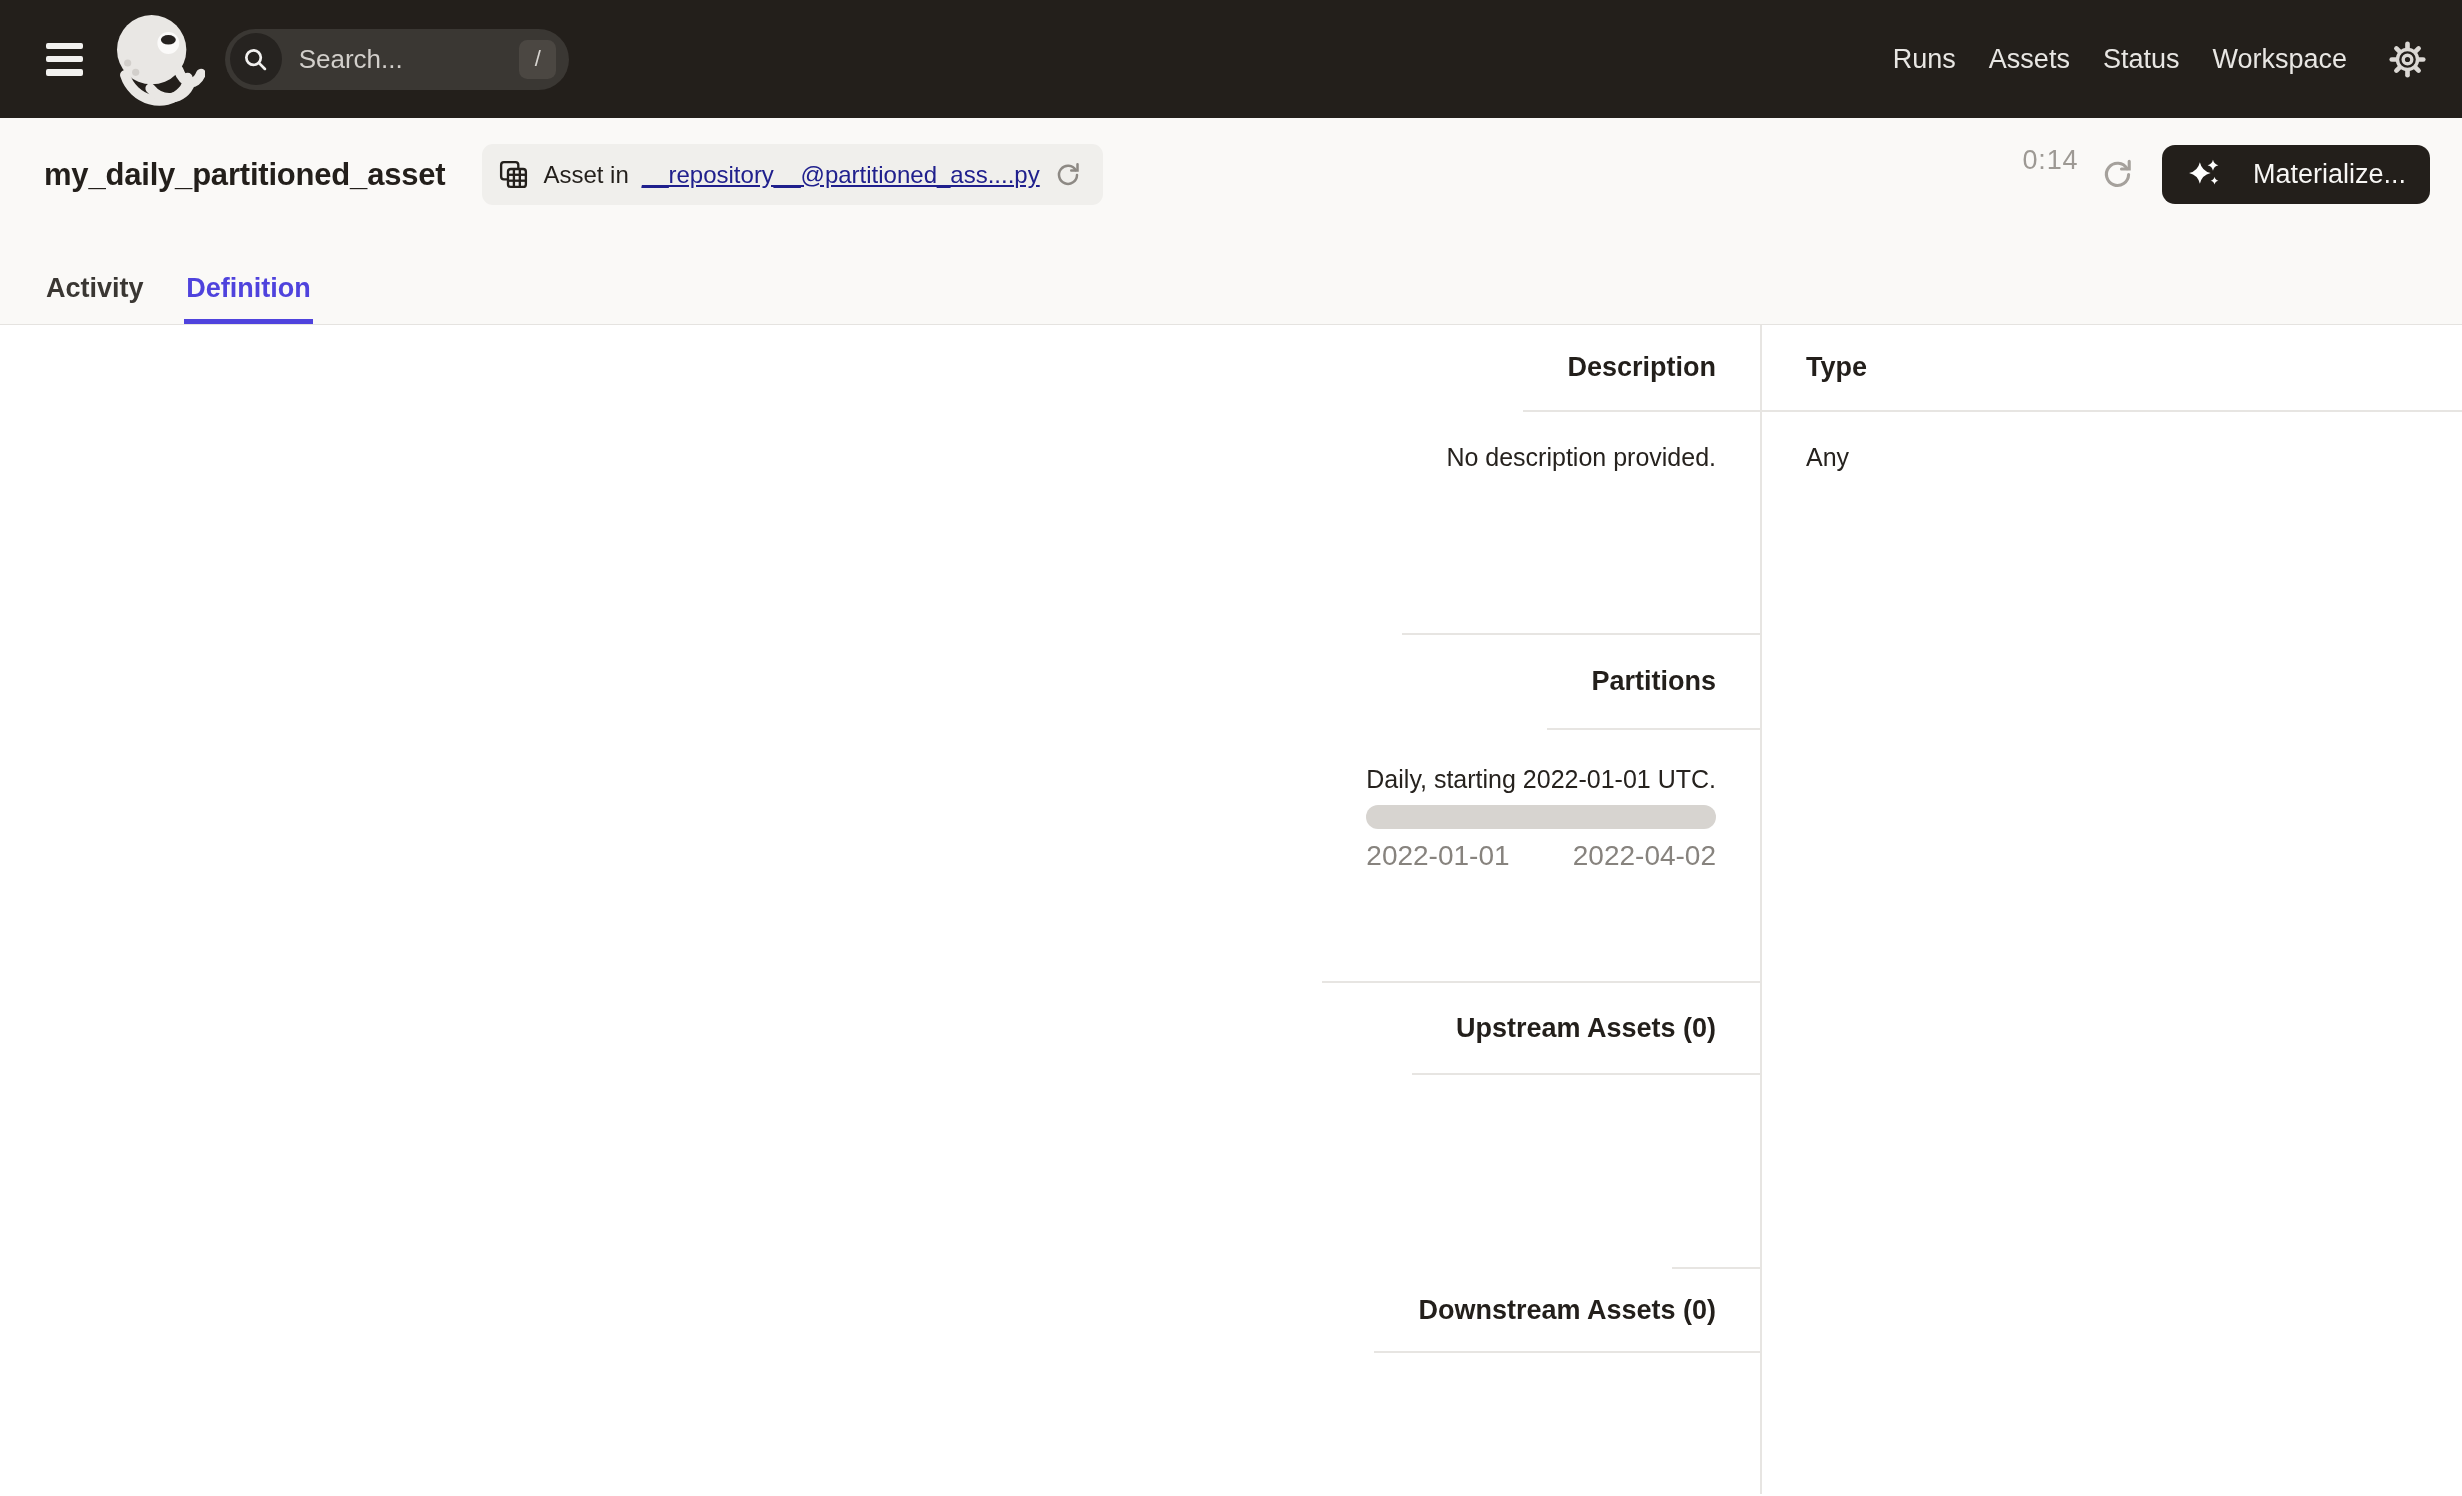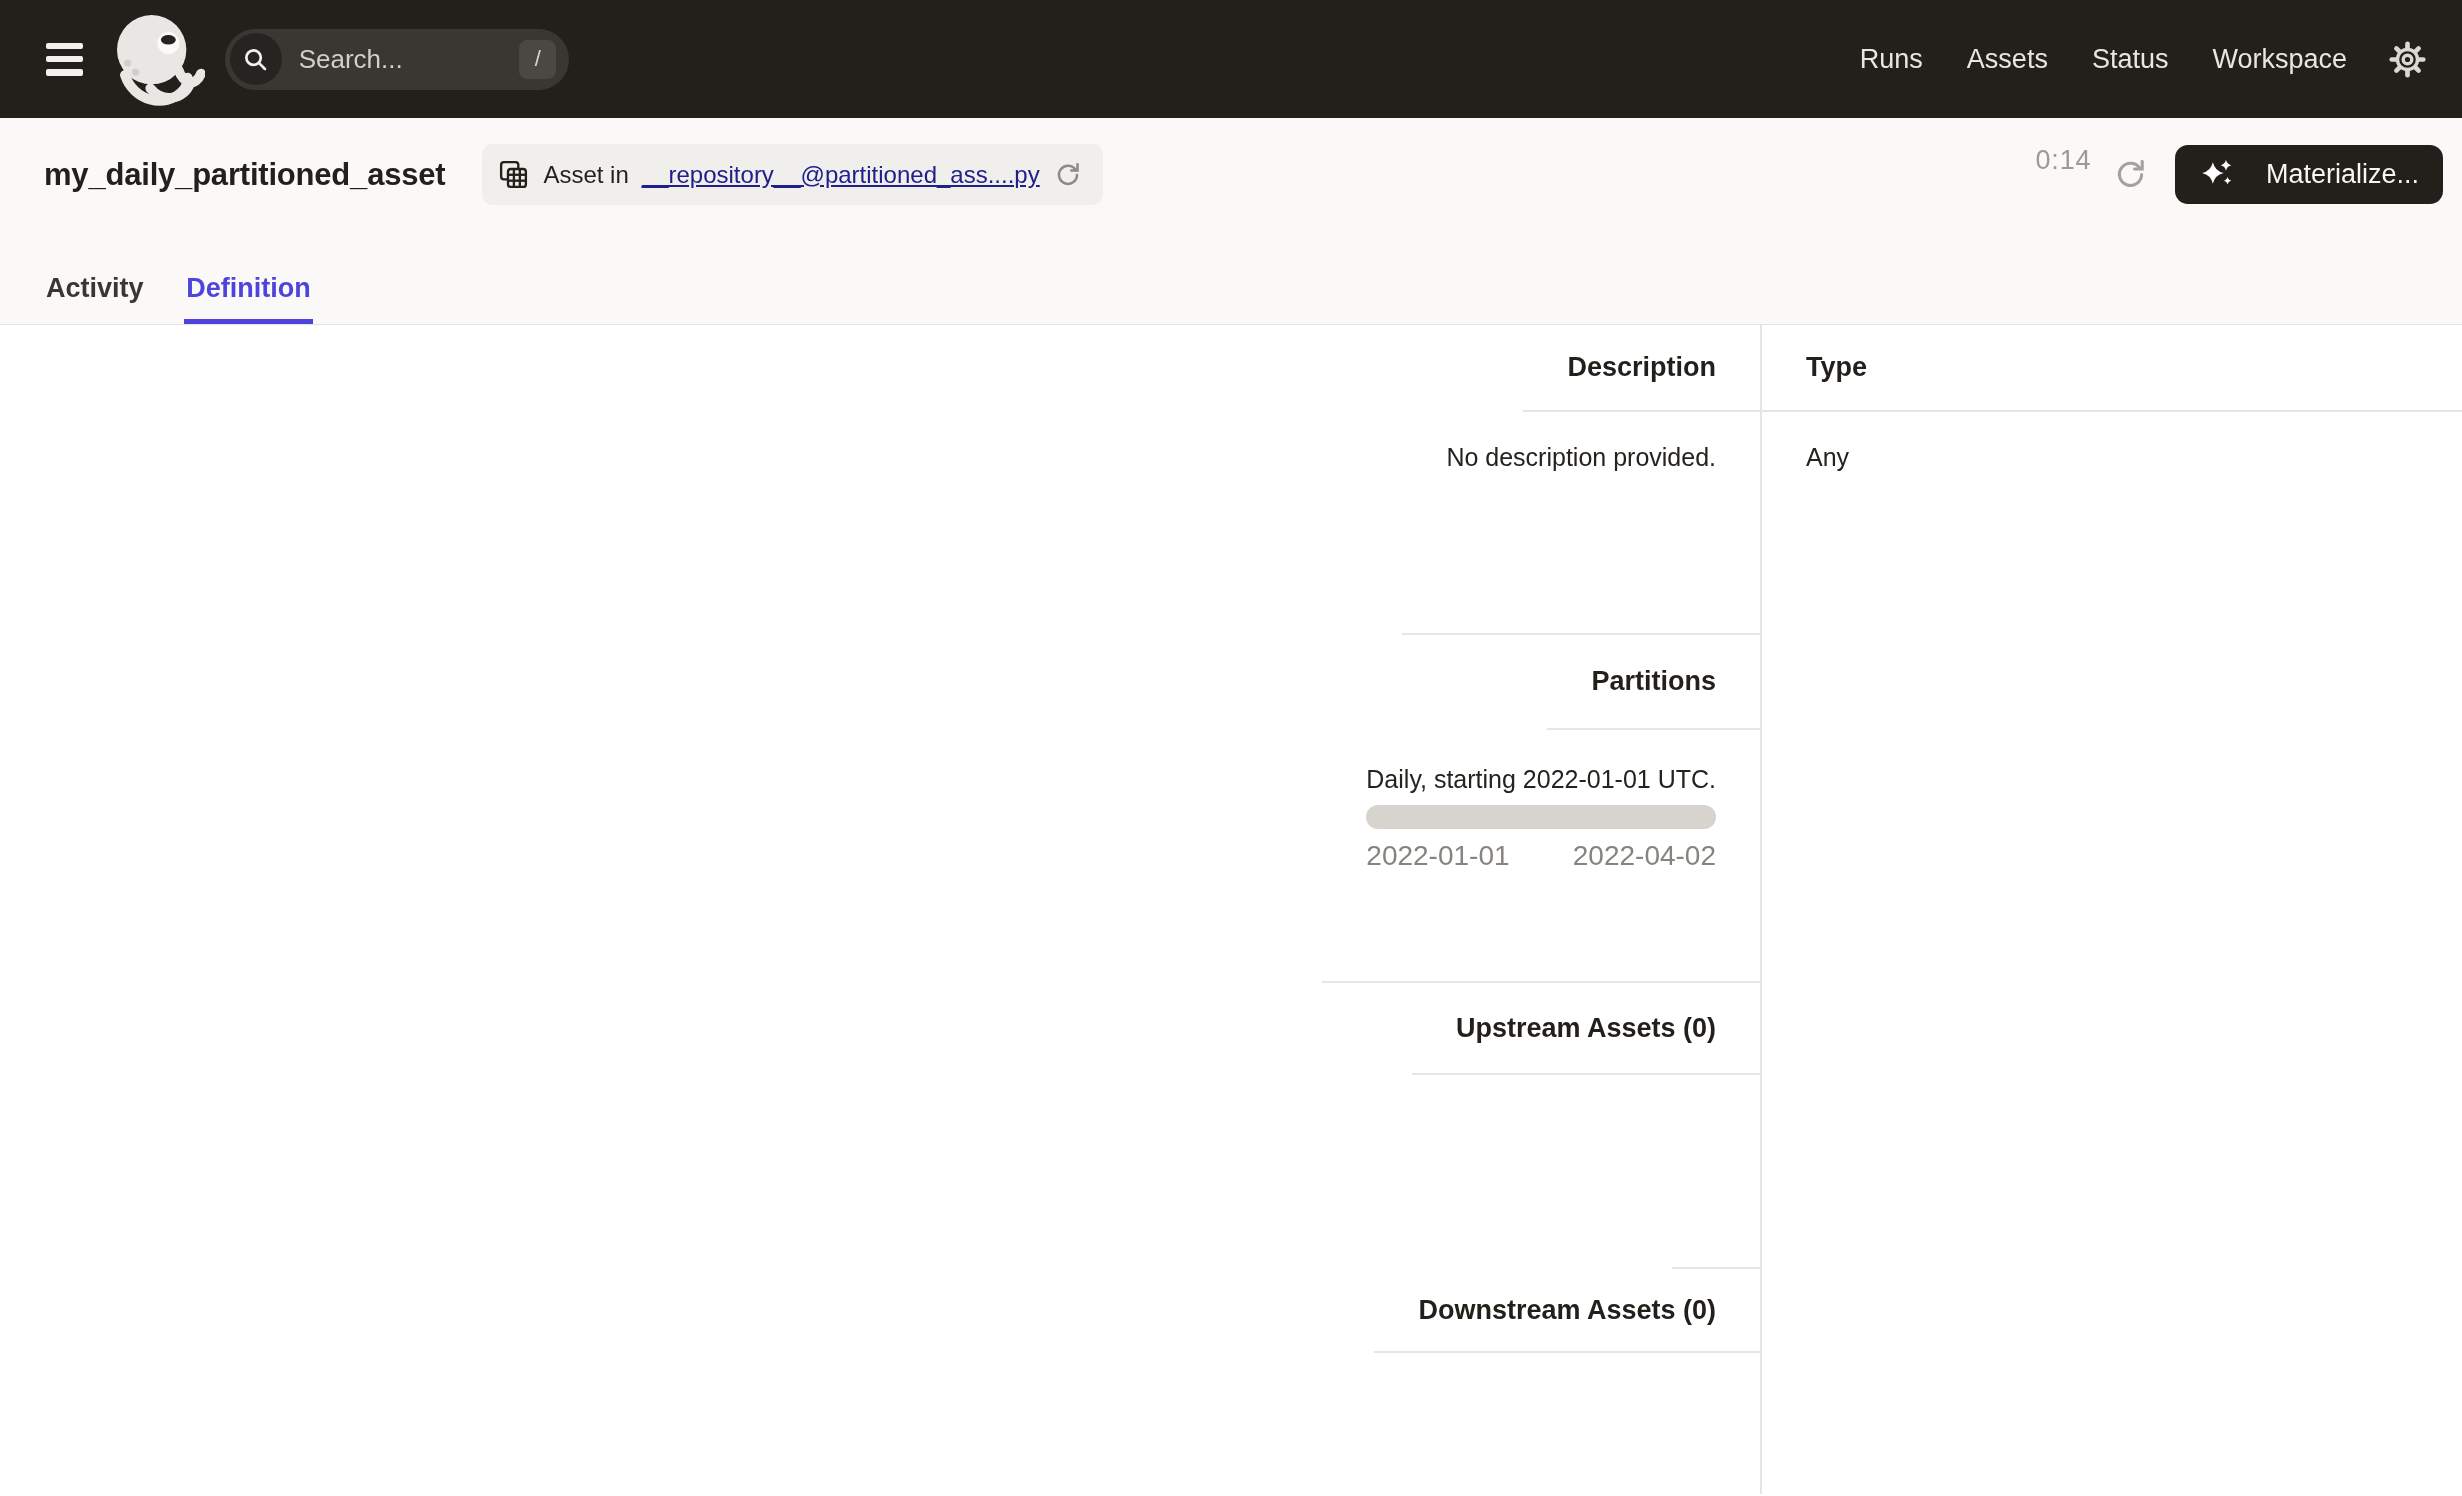--- a/index.html
+++ b/index.html
@@ -24,27 +24,27 @@
   .search-iconwrap { width:52px; height:52px; border-radius:50%; background:#262320; display:flex; align-items:center; justify-content:center; flex:none; }
   .search-field {
     flex:1; background:transparent; border:none; outline:none;
     color:#e8e6e3; font-size:26px; font-family:inherit; margin-left:16.7px; min-width:0;
   }
   .search-field::placeholder { color:#d2cfcb; opacity:1; }
   .kbd-slash {
     width:37px; height:39px; background:#4b4742; border-radius:8.3px;
     color:#d8d5d1; font-size:22px; display:flex; align-items:center; justify-content:center; flex:none;
   }
-  .topnav { margin-left:auto; display:flex; align-items:center; gap:44px; }
+  .topnav { margin-left:auto; display:flex; align-items:center; gap:33px; }
   .topnav .nav-item { color:#e8e6e3; font-size:27px; cursor:pointer; white-space:nowrap; }
   .gear-btn { margin-left:39px; background:none; border:none; cursor:pointer; display:flex; align-items:center; }
   
   .page-header {
     height:207px; background:#faf9f7; border-bottom:1.9px solid #e5e3e0;
-    padding:0 19px 0 44px; display:flex; flex-direction:column;
+    padding:0 32px 0 44px; display:flex; flex-direction:column;
   }
   .header-row { display:flex; align-items:center; margin-top:24px; height:65px; }
   .page-title { font-size:31px; font-weight:700; color:#231f1b; letter-spacing:-0.2px; }
   .asset-tag {
     margin-left:37px; height:61px; background:#f0efec; border-radius:11px;
     display:flex; align-items:center; padding:0 20.4px 0 15px; gap:13px;
   }
   .asset-tag .tag-text { font-size:24px; color:#231f1b; white-space:nowrap; }
   .asset-tag a.tag-link { font-size:24px; color:#20208d; text-decoration:underline; white-space:nowrap; cursor:pointer; }
   .icon-btn { background:none; border:none; cursor:pointer; display:flex; align-items:center; padding:0; }

